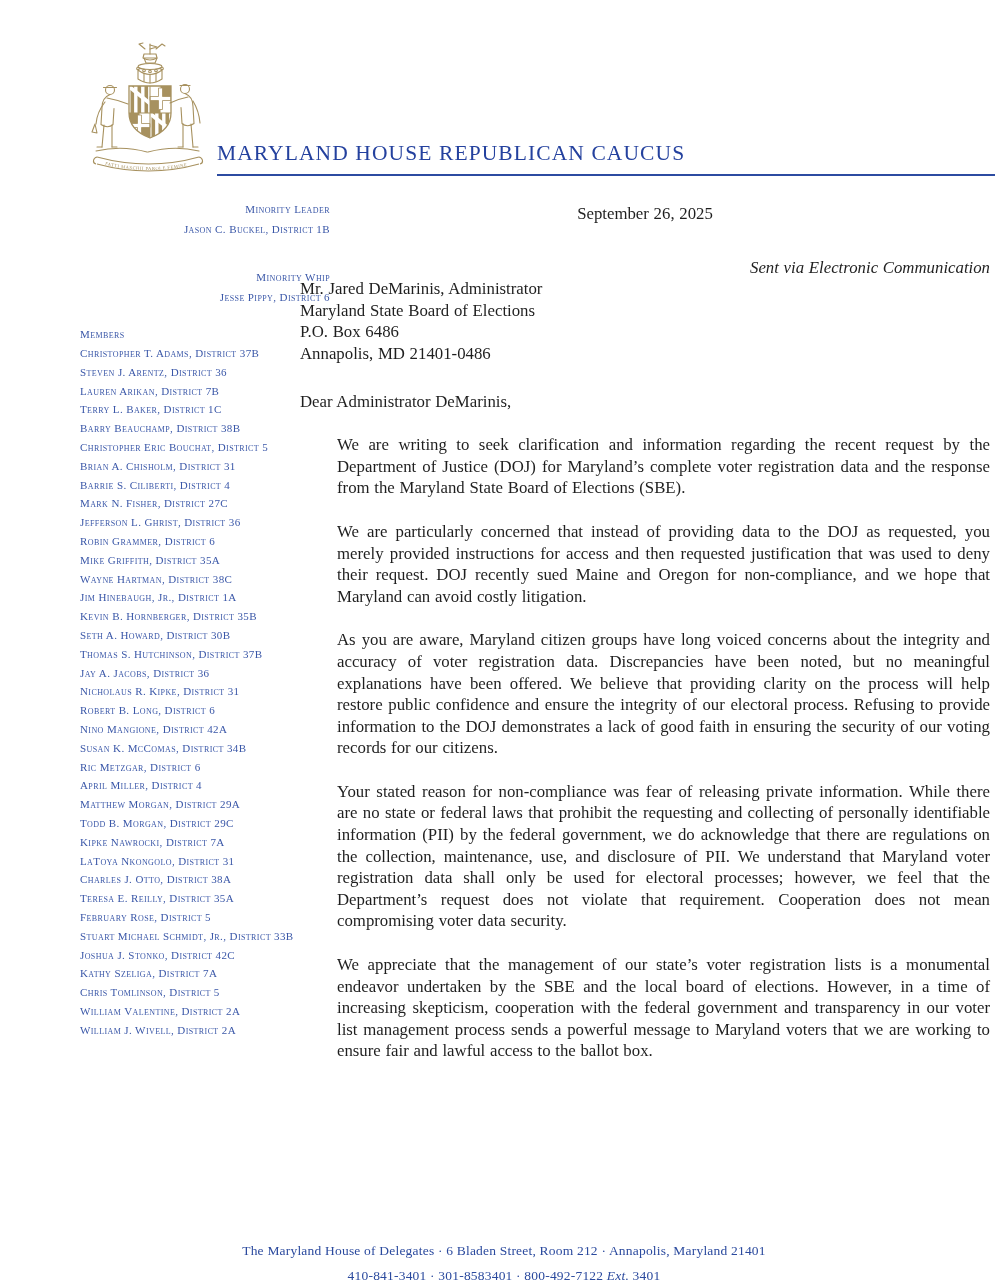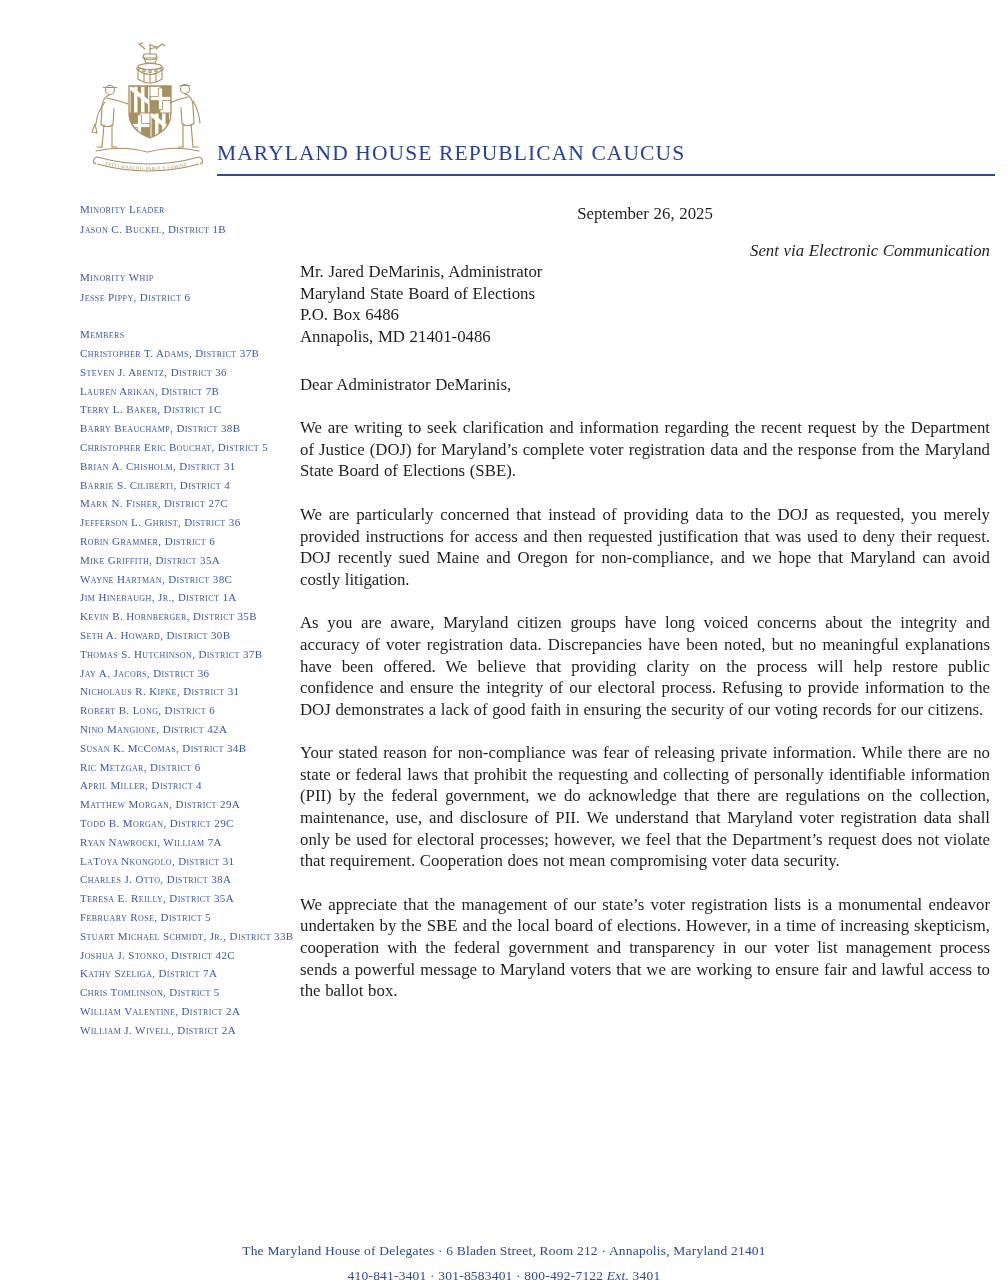--- a/index.html
+++ b/index.html
@@ -19,33 +19,33 @@
     position:absolute; left:217px; top:174px; width:778px; height:2px;
     background:#2c4ba1;
   }
   
   .sidebar {
     position:absolute; left:80px; top:199px; width:250px;
     color:#3a57a8; font-size:11px; font-variant:small-caps;
     letter-spacing:0.4px;
   }
   .sb-line { line-height:20px; white-space:nowrap; }
-  .sb-block { margin-bottom:17px; }
+  .sb-block { margin-bottom:17px;text-align:right; }
   .sb-block.whip { margin-bottom:17px;margin-top:28px; }
   .members-list .sb-line { line-height:18.8px; }
   
   .letter {
     position:absolute; left:300px; top:203px; width:690px;
     color:#1f1f1f; font-size:16.8px; line-height:21.6px; word-spacing:0.5px;
   }
-  .date-line { text-align:center; margin-bottom:15px; }
+  .date-line { text-align:center; margin-bottom:32px; }
   .sent-via { font-weight:normal; font-style:italic;text-align:right; }
   .addr-block .addr-line { line-height:21.6px; }
   .salutation { margin-top:26px; }
-  .paragraphs .para { margin-top:22px; text-align:justify; }
+  .paragraphs .para { margin-top:22px; text-align:justify;margin-left:37px; }
   
   .footer {
     position:absolute; left:0; top:1238px; width:1008px;
     text-align:center; color:#2b4a9e; font-size:13.5px; line-height:25px;
     letter-spacing:0.2px;
   }
   .footer .ext { font-style:italic; }
 </style>
 </head>
 <body>
@@ -178,21 +178,21 @@
         <div class="sb-line">Thomas S. Hutchinson, District 37B</div>
         <div class="sb-line">Jay A. Jacobs, District 36</div>
         <div class="sb-line">Nicholaus R. Kipke, District 31</div>
         <div class="sb-line">Robert B. Long, District 6</div>
         <div class="sb-line">Nino Mangione, District 42A</div>
         <div class="sb-line">Susan K. McComas, District 34B</div>
         <div class="sb-line">Ric Metzgar, District 6</div>
         <div class="sb-line">April Miller, District 4</div>
         <div class="sb-line">Matthew Morgan, District 29A</div>
         <div class="sb-line">Todd B. Morgan, District 29C</div>
-        <div class="sb-line">Ryan Nawrocki, William 7A</div>
+        <div class="sb-line">Kipke Nawrocki, District 7A</div>
         <div class="sb-line">LaToya Nkongolo, District 31</div>
         <div class="sb-line">Charles J. Otto, District 38A</div>
         <div class="sb-line">Teresa E. Reilly, District 35A</div>
         <div class="sb-line">February Rose, District 5</div>
         <div class="sb-line">Stuart Michael Schmidt, Jr., District 33B</div>
         <div class="sb-line">Joshua J. Stonko, District 42C</div>
         <div class="sb-line">Kathy Szeliga, District 7A</div>
         <div class="sb-line">Chris Tomlinson, District 5</div>
         <div class="sb-line">William Valentine, District 2A</div>
         <div class="sb-line">William J. Wivell, District 2A</div>

